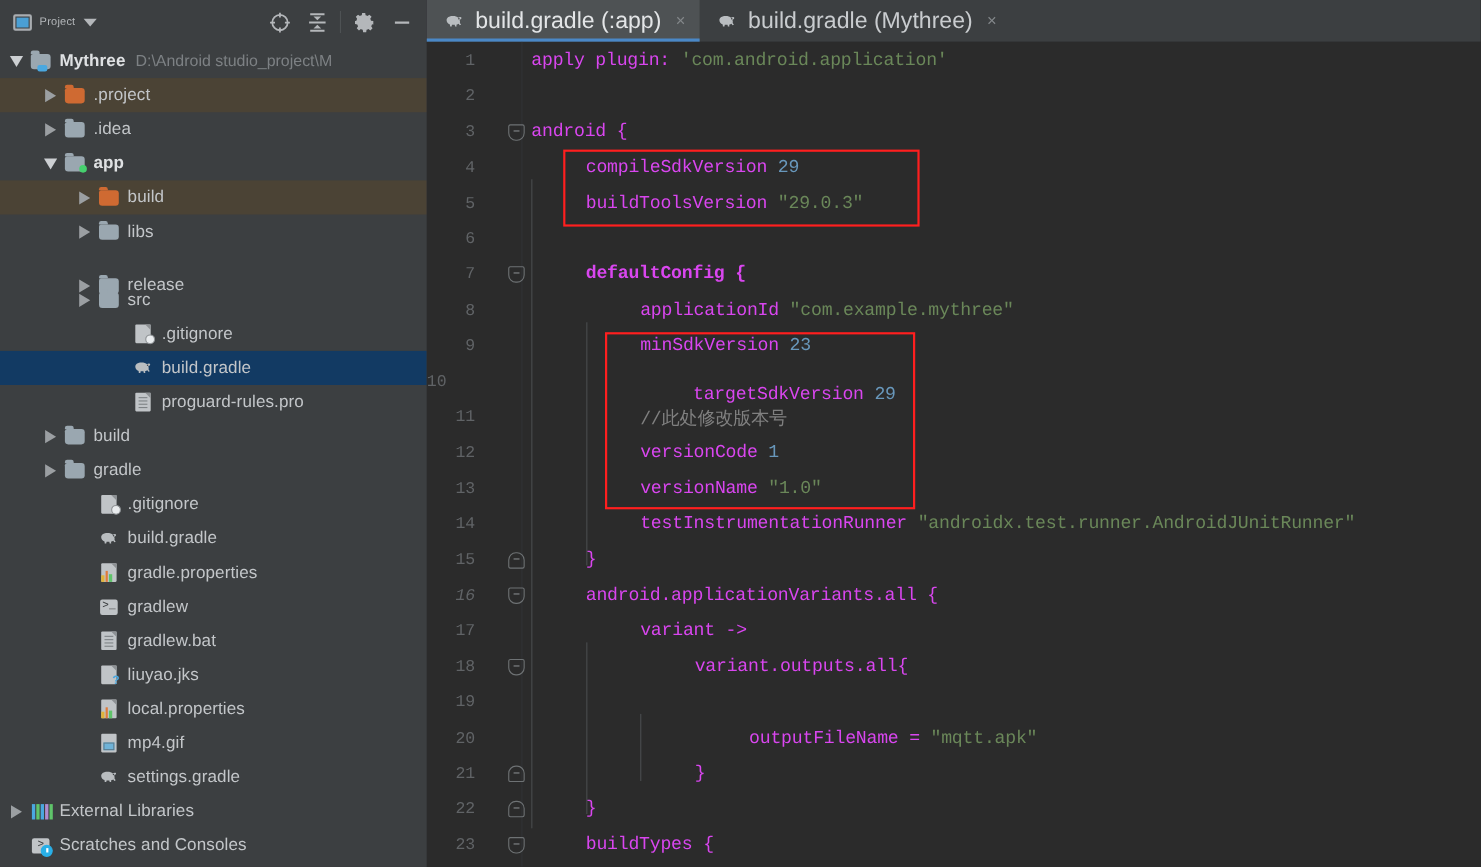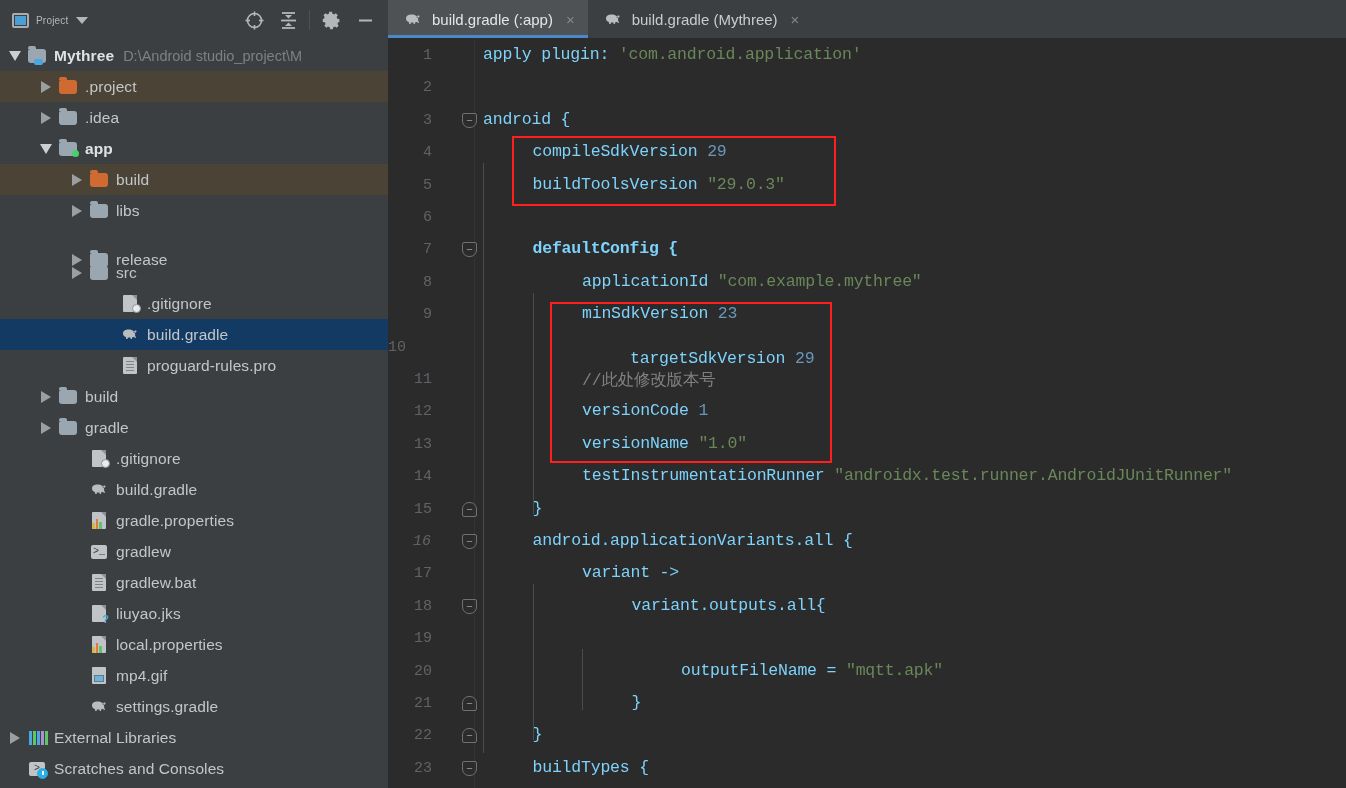--- a/index.html
+++ b/index.html
@@ -69,34 +69,34 @@
   .clock{position:absolute;right:-1px;bottom:-1px;width:11px;height:11px;border-radius:50%;background:#29b0e8;
      border:1.5px solid #29b0e8;box-sizing:border-box;}
   .clock:after{content:"";position:absolute;left:4px;top:2px;width:1.5px;height:4px;background:#fff;}
 
   
   #editor-pane{flex:1;min-width:0;background:#2b2b2b;display:flex;flex-direction:column;}
   #tabbar{height:38px;flex:0 0 38px;background:#3c3f41;display:flex;align-items:stretch;}
   .tab{display:flex;align-items:center;gap:9px;padding:0 13px 0 16px;position:relative;cursor:default;}
   .tab.active{background:#4e5254;}
   .tab.active:after{content:"";position:absolute;left:0;right:0;bottom:0;height:3px;background:#4a88c7;}
-  .tab .t-label{color:#c9cccf;font-size:15px;}
+  .tab .t-label{color:#c9cccf;font-size:21px;}
   .tab.active .t-label{color:#e3e5e7;}
   .tab .x{color:#84888b;font-size:15px;margin-left:4px;}
 
   #code-area{flex:1;position:relative;background:#2b2b2b;overflow:hidden;}
   .lnum{position:absolute;width:44px;text-align:right;left:380px;color:#606366;font-size:15px;
      font-family:"Liberation Mono",monospace;}
   .gutter-line{position:absolute;left:86px;top:0;bottom:0;width:1px;background:#313335;}
   .code-txt{position:absolute;left:95px;color:#a9b7c6;font-size:16.5px;
      font-family:"Liberation Mono",monospace;white-space:pre;letter-spacing:-.2px;}
   .str{color:#6a8759;}
   .num{color:#6897bb;}
   .cmt{color:#808080;}
-  .plain{color:#7dd3fc;}
+  .plain{color:#d946ef;}
   .fold{position:absolute;left:74px;width:15px;height:15px;box-sizing:border-box;
      border:1px solid #6e7274;color:#9b9fa2;font-size:11px;line-height:12px;text-align:center;}
   .fold.open{border-radius:2px 2px 7px 7px;}
   .fold.close{border-radius:7px 7px 2px 2px;}
   .indent-guide{position:absolute;width:1px;background:#4a4d4f;}
   .redbox{position:absolute;border:2.5px solid #ff1f1f;box-sizing:border-box;pointer-events:none;}
 </style>
 </head>
 <body>
 
@@ -454,21 +454,21 @@
           <div class="code-txt" style="top: 331px; left: 194px;"><span class="cmt">//此处修改版本号</span></div>
           <div class="lnum" style="top: 365.4px; left: 0px; width: 44px; position: absolute; text-align: right;">12</div>
           <div class="code-txt" style="top: 363.4px; left: 194px;"><span class="plain">versionCode </span><span class="num">1</span></div>
           <div class="lnum" style="top: 397.8px; left: 0px; width: 44px; position: absolute; text-align: right;">13</div>
           <div class="code-txt" style="top: 395.8px; left: 194px;"><span class="plain">versionName </span><span class="str">"1.0"</span></div>
           <div class="lnum" style="top: 430.2px; left: 0px; width: 44px; position: absolute; text-align: right;">14</div>
           <div class="code-txt" style="top: 428.2px; left: 194px;"><span class="plain">testInstrumentationRunner </span><span class="str">"androidx.test.runner.AndroidJUnitRunner"</span></div>
           <div class="lnum" style="top: 462.6px; left: 0px; width: 44px; position: absolute; text-align: right;">15</div>
           <div class="fold close" style="top: 463.6px;">−</div>
           <div class="code-txt" style="top: 460.6px; left: 144.5px;"><span class="plain">}</span></div>
-          <div class="lnum" style="top: 495px; left: 12px; width: 44px; position: absolute; text-align: center; font-style: italic;">16</div>
+          <div class="lnum" style="top: 495px; left: 0px; width: 44px; position: absolute; text-align: right; font-style: italic;">16</div>
           <div class="fold open" style="top: 496px;">−</div>
           <div class="code-txt" style="top: 493px; left: 144.5px;"><span class="plain">android.applicationVariants.all {</span></div>
           <div class="lnum" style="top: 527.4px; left: 0px; width: 44px; position: absolute; text-align: right;">17</div>
           <div class="code-txt" style="top: 525.4px; left: 194px;"><span class="plain">variant -&gt;</span></div>
           <div class="lnum" style="top: 559.8px; left: 0px; width: 44px; position: absolute; text-align: right;">18</div>
           <div class="fold open" style="top: 560.8px;">−</div>
           <div class="code-txt" style="top: 557.8px; left: 243.5px;"><span class="plain">variant.outputs.all{</span></div>
           <div class="lnum" style="top: 592.2px; left: 0px; width: 44px; position: absolute; text-align: right;">19</div>
           <div class="lnum" style="top: 624.6px; left: 0px; width: 44px; position: absolute; text-align: right;">20</div>
           <div class="code-txt" style="top: 622.6px; left: 293px;"><span class="plain">outputFileName = </span><span class="str">"mqtt.apk"</span></div>

